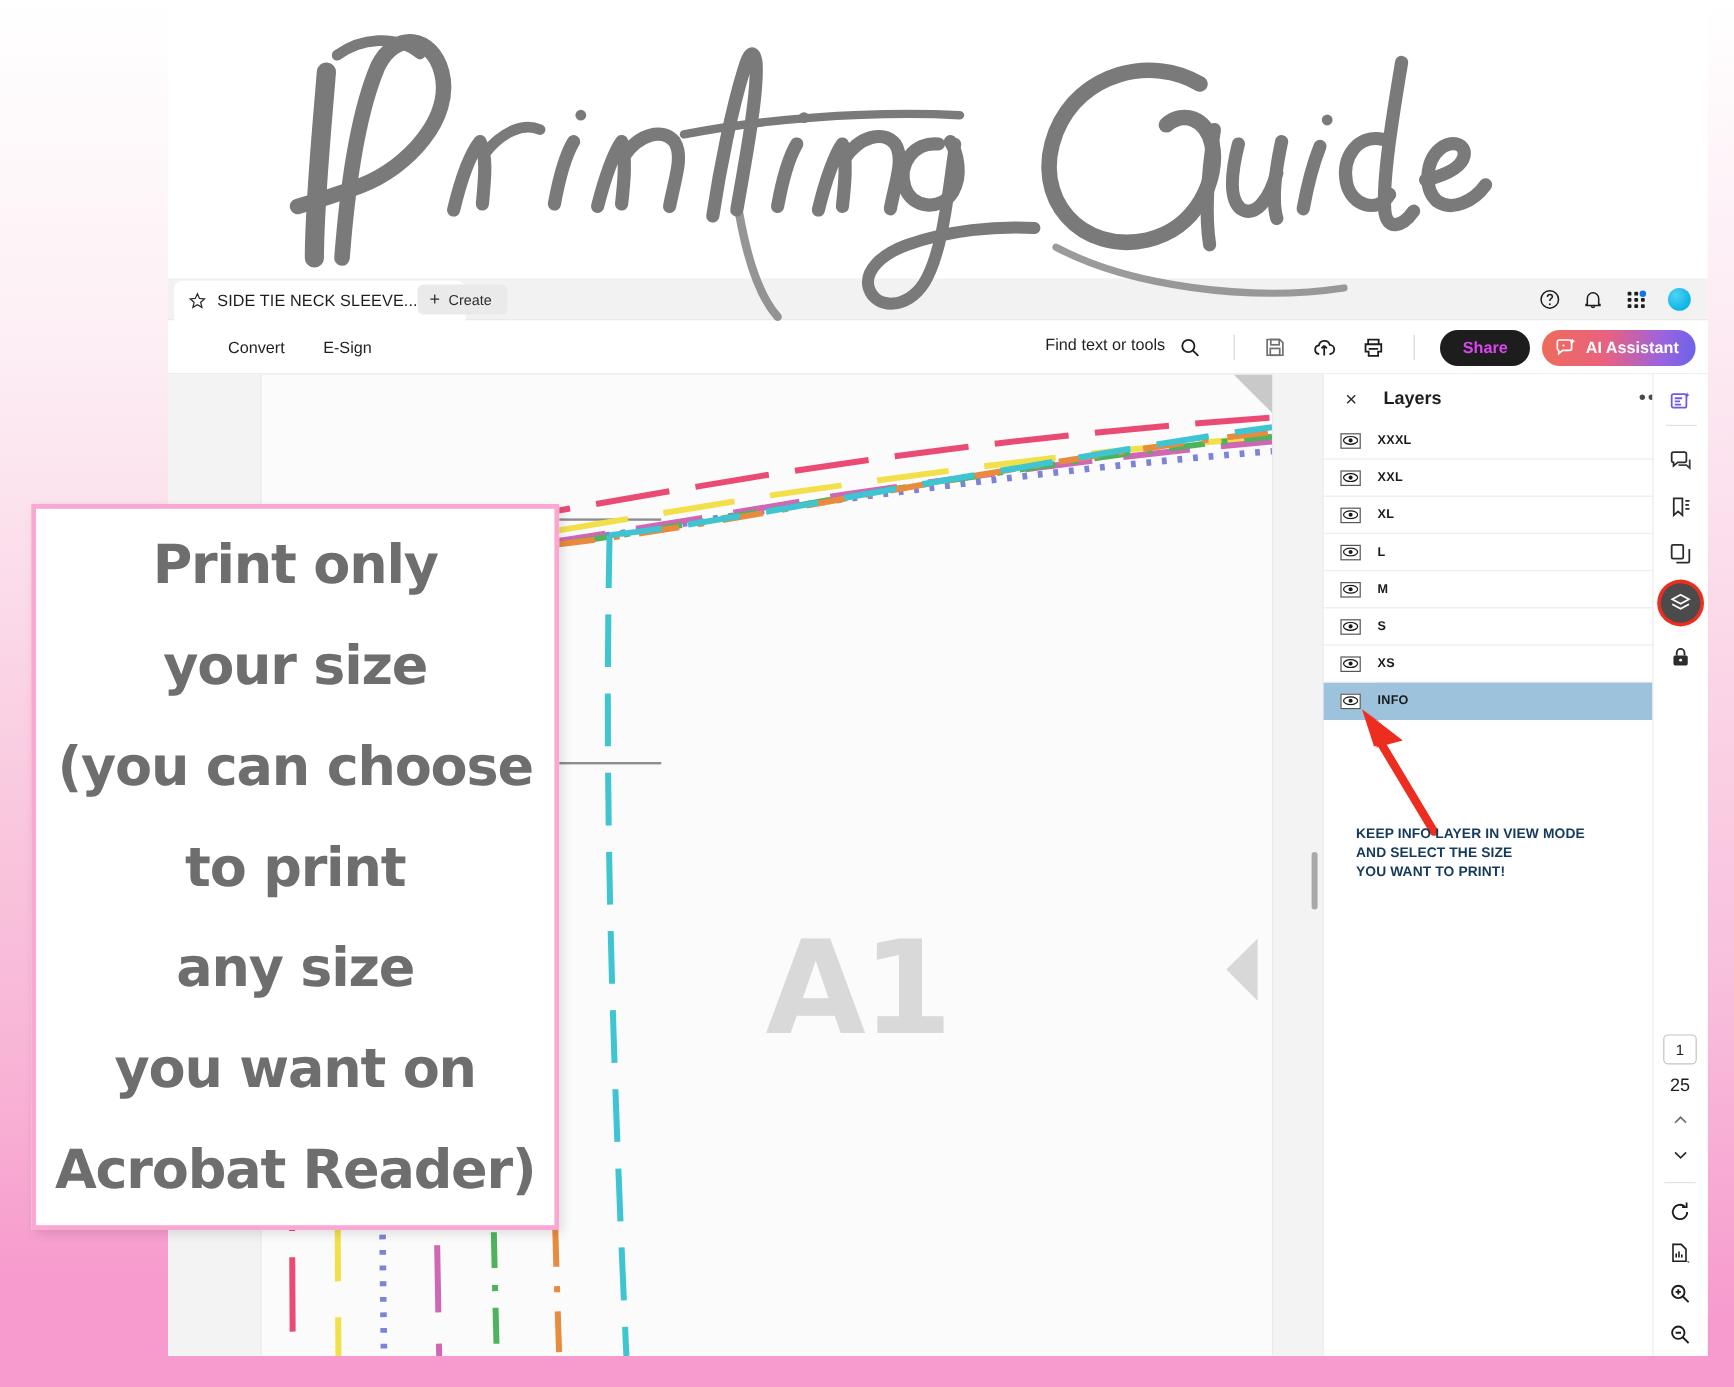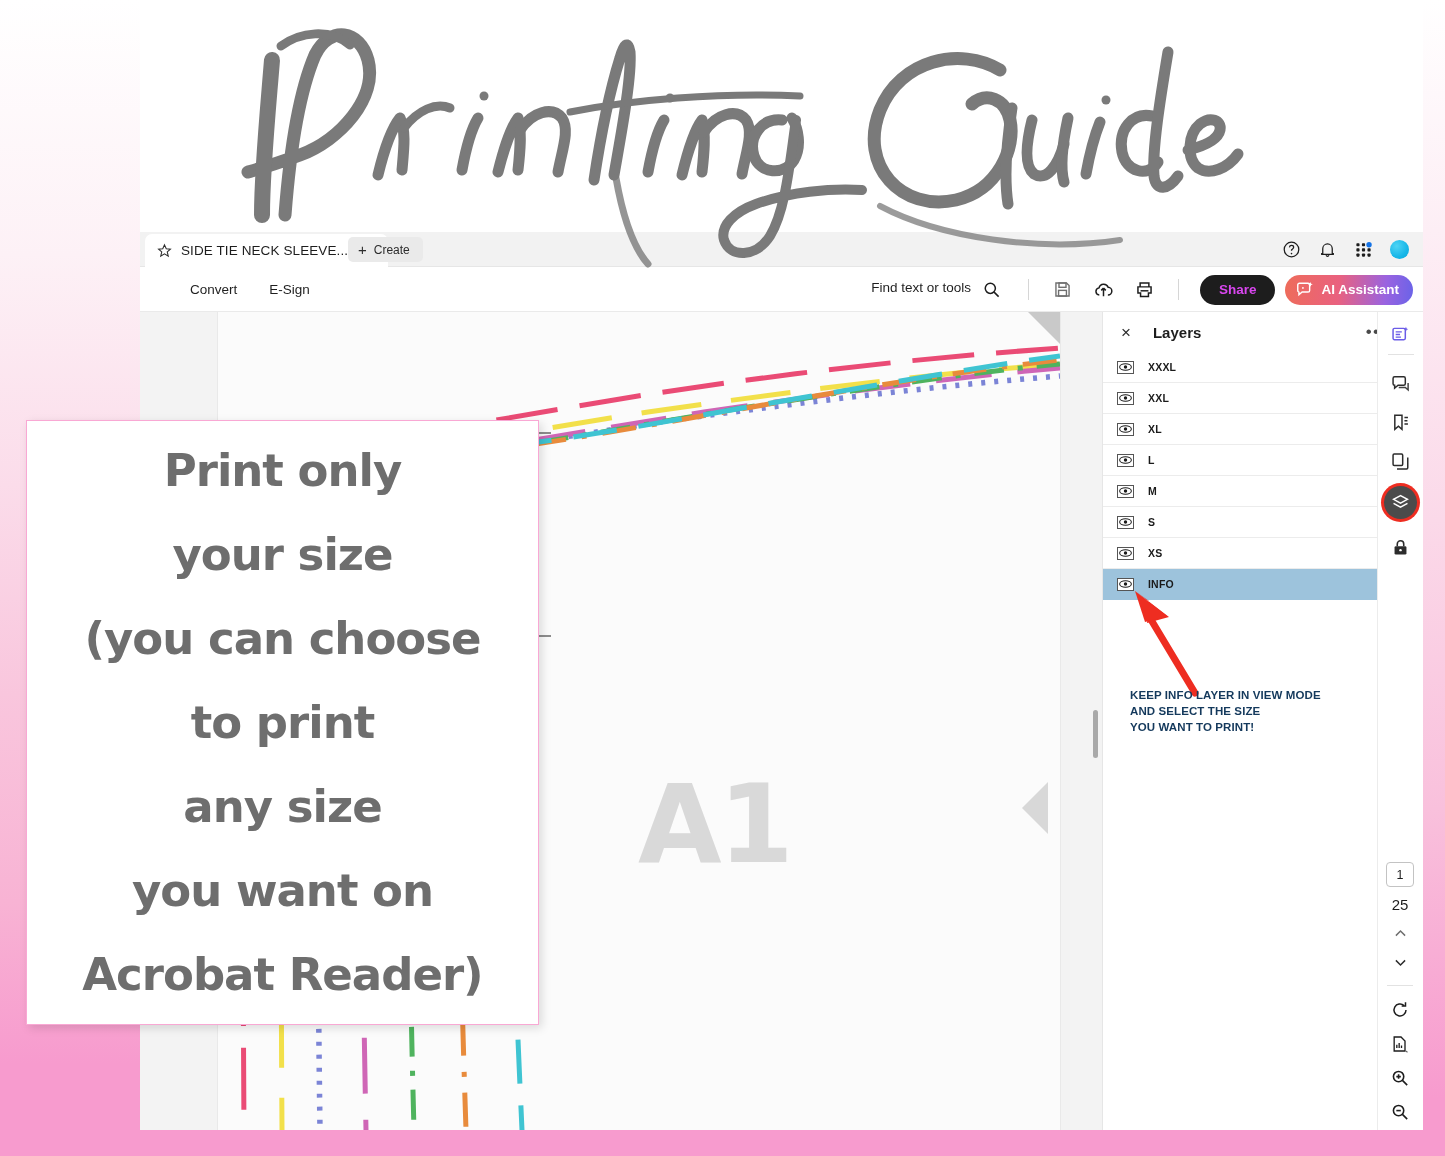--- a/index.html
+++ b/index.html
@@ -224,23 +224,23 @@
     font-size: 12.5px; color: #1d1d1d;
   }
   .page-total { font-size: 15px; color: #1d1d1d; margin-top: 9px; }
   .chev { width: 17px; height: 17px; margin-top: 12px; display:block; }
   .rb-sep { width: 26px; height: 1px; background: #e2e2e2; margin-top: 14px; }
   .rb-ico { width: 20px; height: 20px; margin-top: 14px; display:block; }
 
   
   .callout {
     position: absolute; left: 26px; top: 420px;
-    width: 513px; height: 605px;
+    width: 440px; height: 605px;
     background: #ffffff;
-    border: 1px solid #f9a8d4;
+    border: 4px solid #f9a8d4;
     box-shadow: 3px 3px 9px rgba(0,0,0,.13);
     z-index: 6;
     display: flex; flex-direction: column;
     align-items: center; justify-content: center;
     padding: 10px 16px;
   }
   .callout-line {
     font-family: "DejaVu Sans", sans-serif;
     font-size: 45px; font-weight: 700; color: #6e6e6e;
     line-height: 84px; text-align: center; white-space: nowrap;

